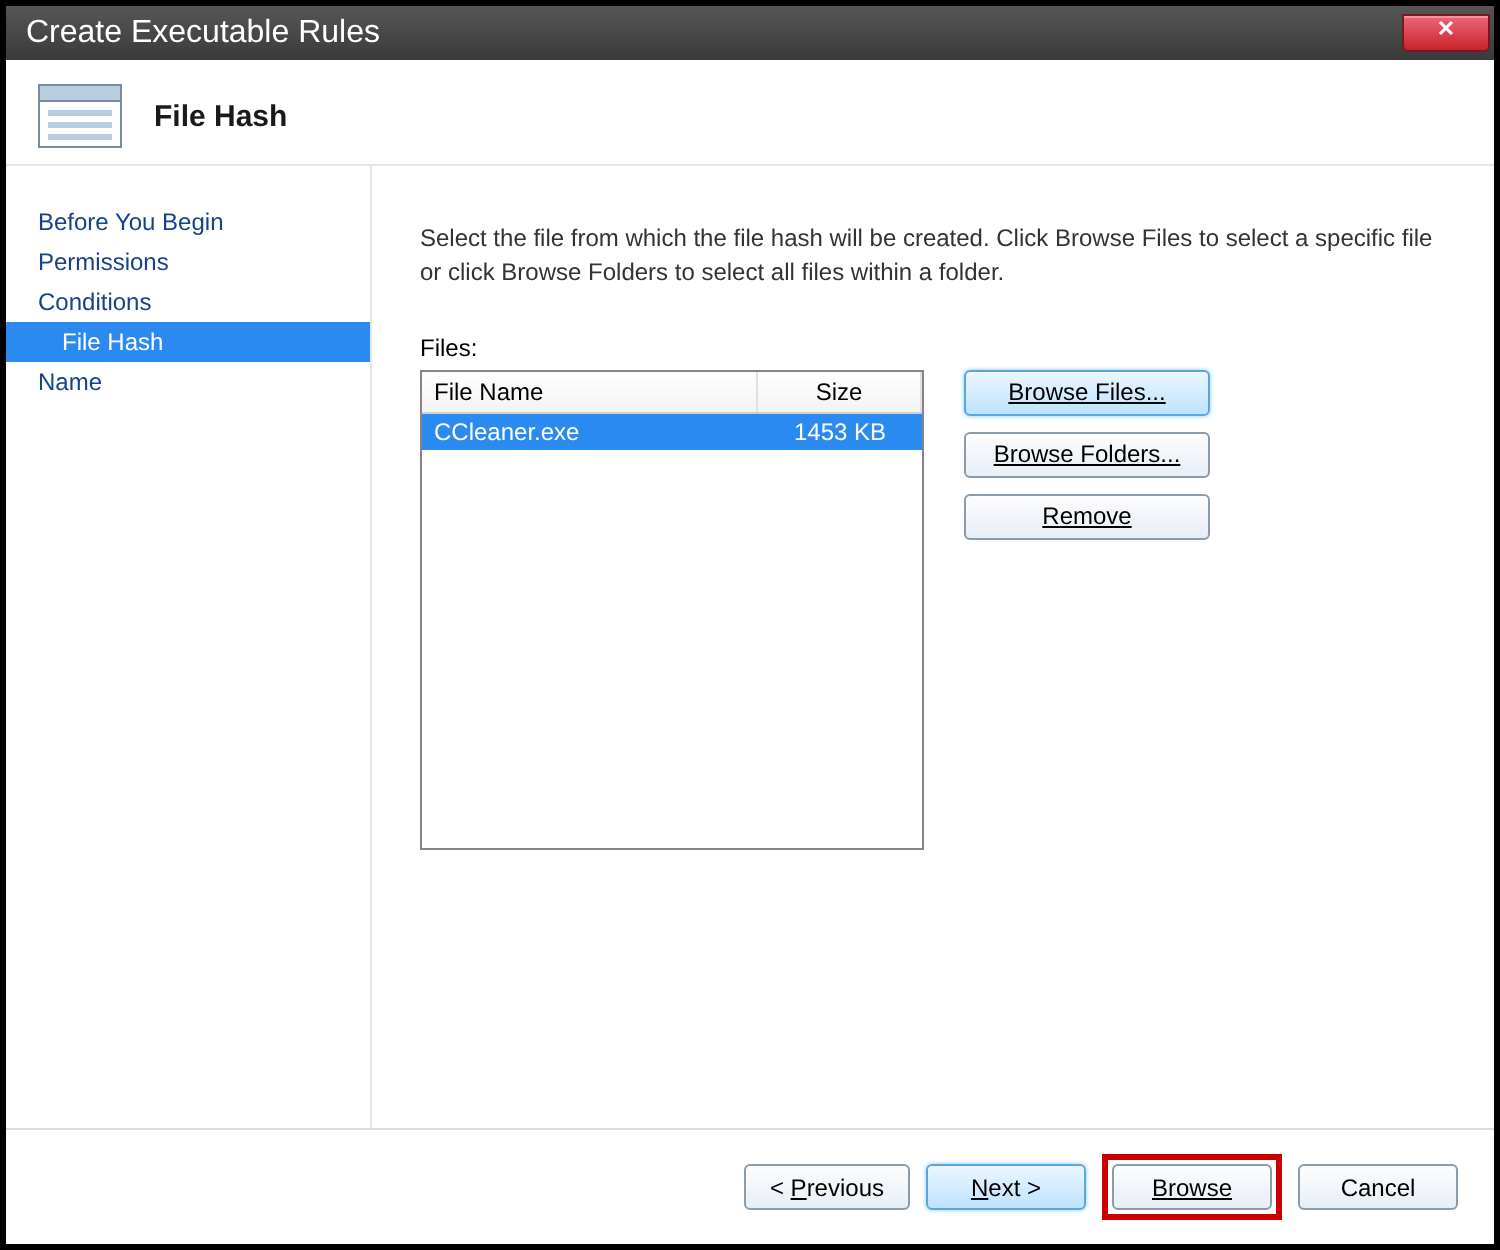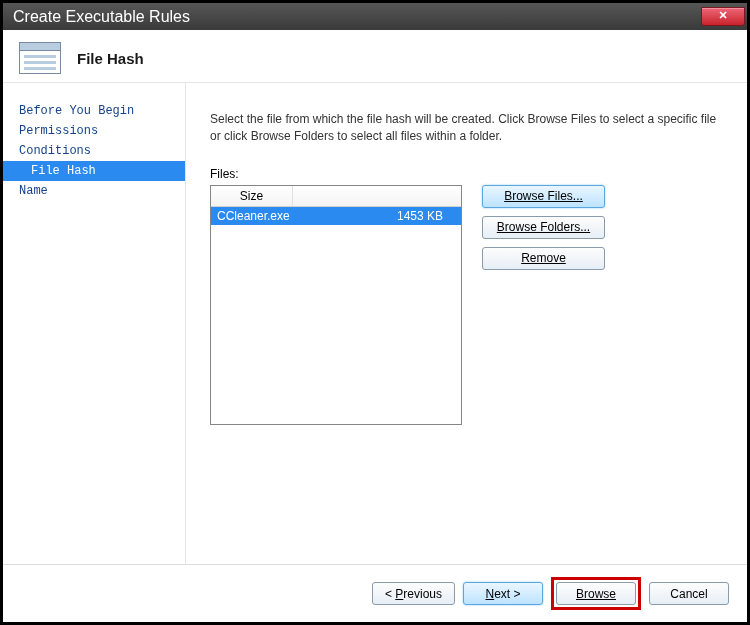--- a/index.html
+++ b/index.html
@@ -9,21 +9,21 @@
 .titlebar .title { flex: 1; font-size: 16px; }
 .titlebar .close { width: 44px; height: 19px; background: linear-gradient(#e67,#c8232c); border: 1px solid #7a1820; border-radius: 0 0 3px 3px; color: #fff; text-align: center; line-height: 15px; font-weight: bold; font-size: 11px; cursor: pointer; box-shadow: inset 0 1px 0 rgba(255,255,255,.3); }
 .headerband { display: flex; align-items: center; padding: 12px 16px 8px; border-bottom: 1px solid #e5e5e5; }
 .headericon { width: 42px; height: 32px; margin-right: 16px; border: 1px solid #7a8aa0; background: #fff; position: relative; }
 .headericon:before { content:""; position:absolute; left:0; right:0; top:0; height:7px; background:#b8cde0; border-bottom:1px solid #7a8aa0;}
 .headericon:after { content:""; position:absolute; left:4px; right:4px; top:12px; height:3px; background:#b8cde0; box-shadow:0 6px 0 #b8cde0, 0 12px 0 #b8cde0;}
 .headertitle { font-size: 15px; font-weight: bold; color: #1a1a1a; }
 .body { flex: 1; display: flex; position: relative; overflow: hidden; }
 .watermark { position: absolute; top: -8px; left: 130px; right: 0; text-align: left; font-size: 44px; font-weight: bold; color: rgba(0,0,0,.10); letter-spacing: 1px; pointer-events: none; padding-left: 10px; white-space: nowrap; }
 .sidebar { width: 183px; border-right: 1px solid #e5e5e5; padding-top: 18px; }
-.navitem { padding: 3px 8px 3px 16px; color: #15428b; cursor: pointer; font-family: Liberation Mono, monospace; }
+.navitem { padding: 3px 8px 3px 16px; color: #15428b; cursor: pointer; }
 .navitem.sel { background: #2b8aef; color: #fff; padding-left: 28px; }
 .content { flex: 1; padding: 28px 20px 10px 24px; display: flex; flex-direction: column; }
 .instruct { color: #333; line-height: 1.4; margin-bottom: 22px; }
 .fileslabel { margin-bottom: 4px; }
 .filesrow { display: flex; align-items: flex-start; gap: 20px; }
 .listbox { width: 252px; height: 240px; border: 1px solid #868686; background: #fff; }
 .listhead { display: flex; background: linear-gradient(#fff,#f3f3f3); border-bottom: 1px solid #d0d0d0; }
 .listhead div { padding: 3px 6px; font-size: 12px; border-right: 1px solid #e0e0e0; }
 .col-name { flex: 1; }
 .col-size { width: 82px; text-align: center; }
@@ -62,20 +62,21 @@
       <div class="navitem sel">File Hash</div>
       <div class="navitem">Name</div>
     </div>
 
     <div class="content">
       <div class="instruct">Select the file from which the file hash will be created. Click Browse Files to select a specific file or click Browse Folders to select all files within a folder.</div>
       <div class="fileslabel">Files:</div>
       <div class="filesrow">
         <div class="listbox">
           <div class="listhead">
+            <div class="col-name">File Name</div>
             <div class="col-size">Size</div>
           </div>
           <div class="listrow">
             <div class="col-name">CCleaner.exe</div>
             <div class="col-size">1453 KB</div>
           </div>
         </div>
         <div class="btncol">
           <button class="wbtn hot"><span class="und">Browse Files...</span></button>
           <button class="wbtn"><span class="und">Browse Folders...</span></button>

